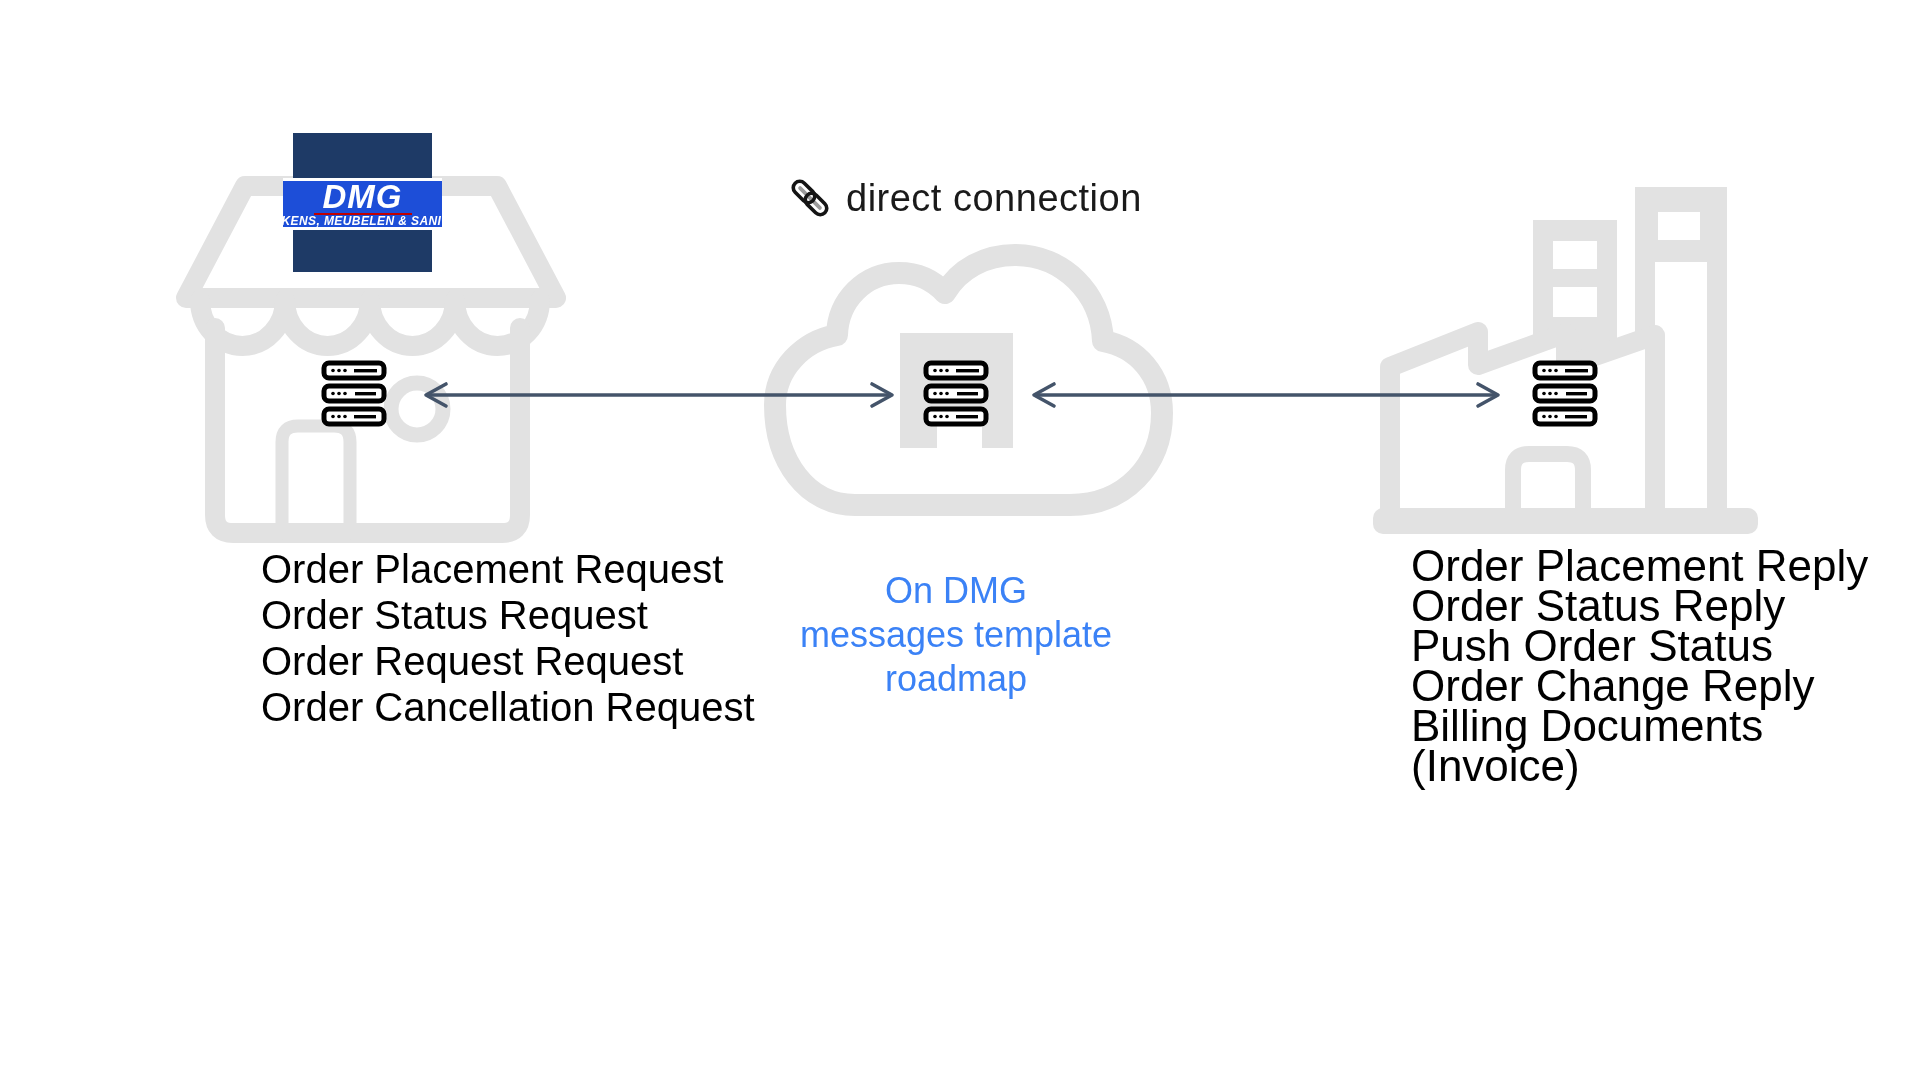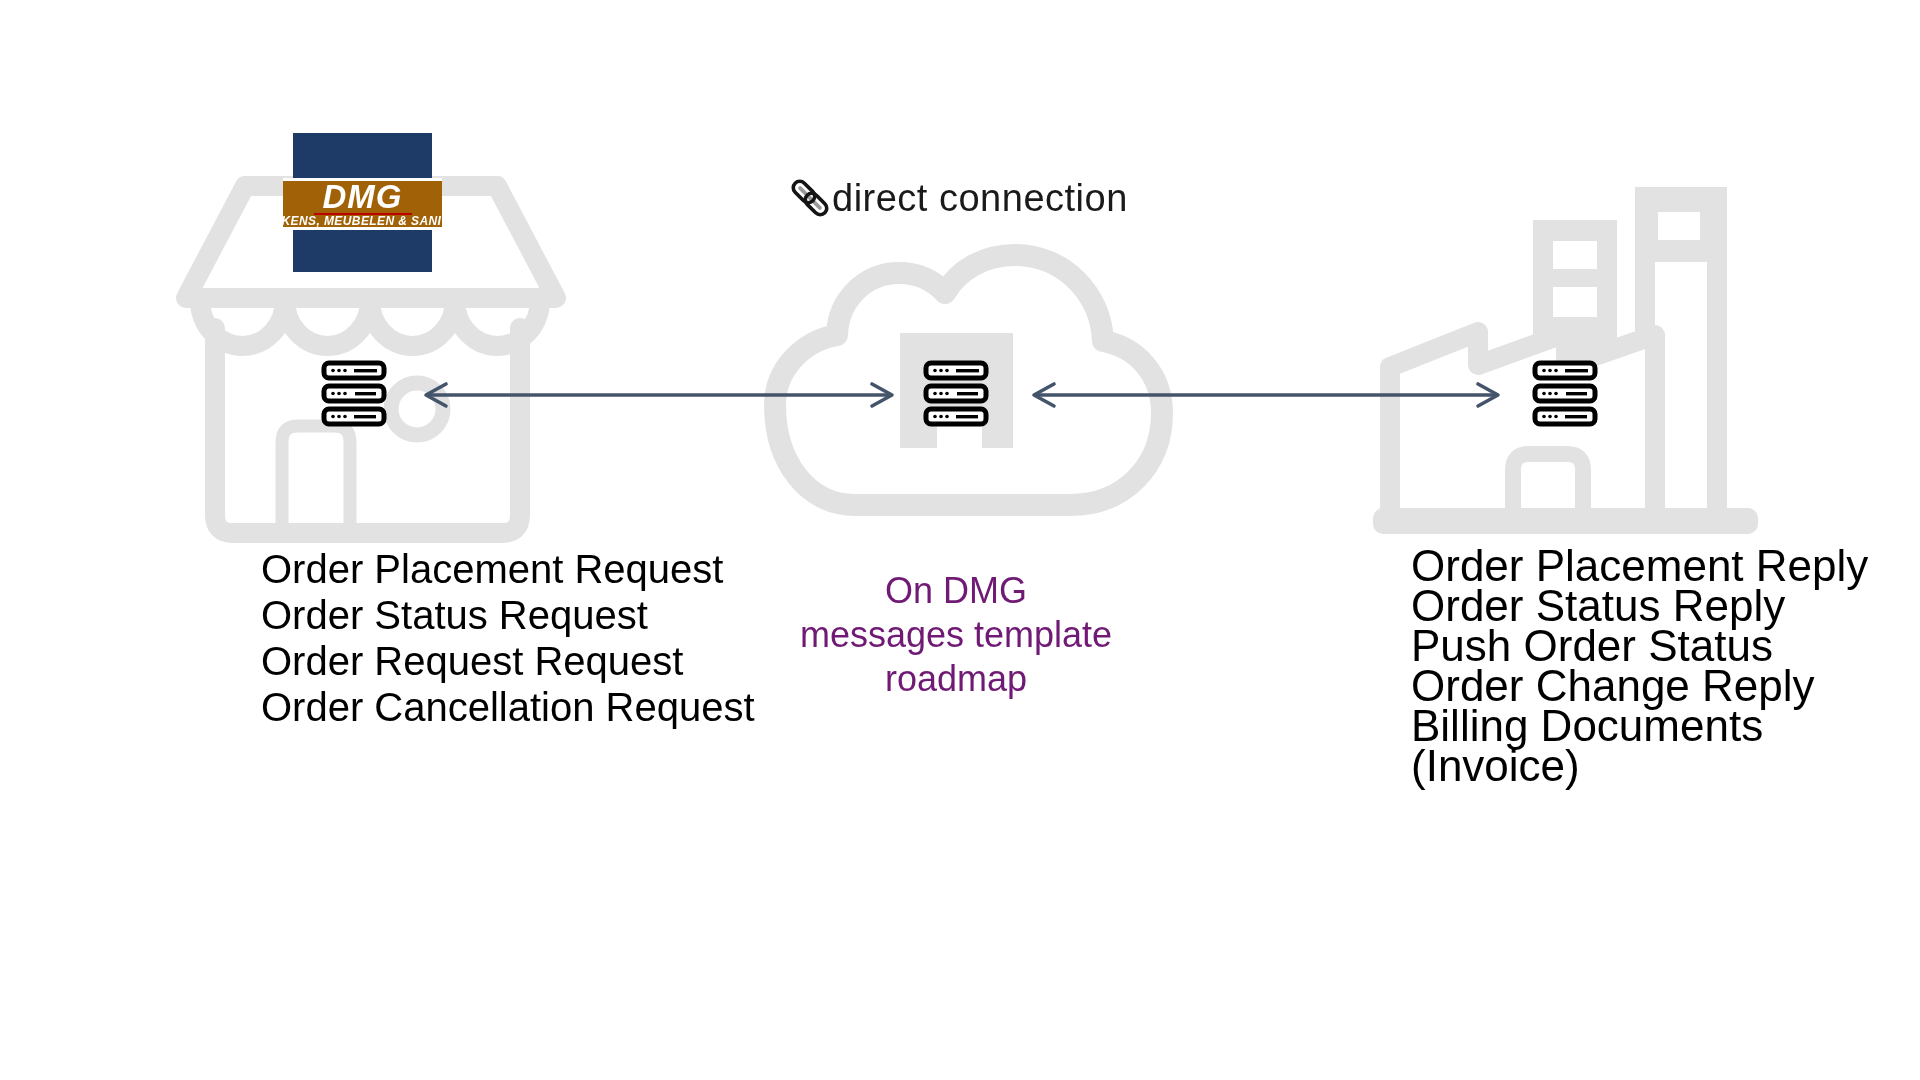--- a/index.html
+++ b/index.html
@@ -8,44 +8,44 @@
     font-family:"Liberation Sans", sans-serif;
   }
   .abs{position:absolute;}
   
   .logo{
     position:absolute;left:293px;top:133px;width:139px;height:139px;
     background:#1E3A66;z-index:5;
   }
   .logo-band{
     position:absolute;left:-10px;top:45px;width:159px;height:52px;
-    background:#a16207;border-top:3px solid #fff;border-bottom:3px solid #fff;
+    background:#1d4ed8;border-top:3px solid #fff;border-bottom:3px solid #fff;
     box-sizing:border-box;display:flex;flex-direction:column;align-items:center;justify-content:center;
   }
   .logo-brand{
     color:#fff;font-weight:bold;font-style:italic;font-size:33px;line-height:30px;
     letter-spacing:1px;
   }
   .logo-rule{width:98px;height:2px;background:#C00000;margin-top:1px;}
   .logo-tagline{
     color:#fff;font-weight:bold;font-style:italic;font-size:12px;line-height:9px;
     letter-spacing:0.4px;margin-top:2px;white-space:nowrap;
   }
   
   .conn-label{
-    position:absolute;left:788px;top:176px;display:flex;align-items:center;
+    position:absolute;left:788px;top:176px;display:flex;align-items:center;gap:14px;
   }
   .conn-text{font-size:38px;color:#1a1a1a;letter-spacing:0.5px;line-height:44px;}
   
   .msg-list{position:absolute;color:#000;margin-left:28px;}
   .msg-list.left{left:233px;top:546px;font-size:40px;line-height:46px;}
   .msg-list.right{left:1383px;top:546px;font-size:44px;line-height:40px;}
   .note{
     position:absolute;left:736px;top:569px;width:440px;text-align:center;
-    color:#701a75;font-size:36px;line-height:44px;
+    color:#3b82f6;font-size:36px;line-height:44px;
   }
 </style>
 </head>
 <body>
 
 <div id="canvas">
 
   <svg class="abs" style="left:160px;top:170px;" width="420" height="380" viewBox="0 0 420 380">
     <g fill="none" stroke="#E2E2E2" stroke-width="20" stroke-linejoin="round" stroke-linecap="round">
 

